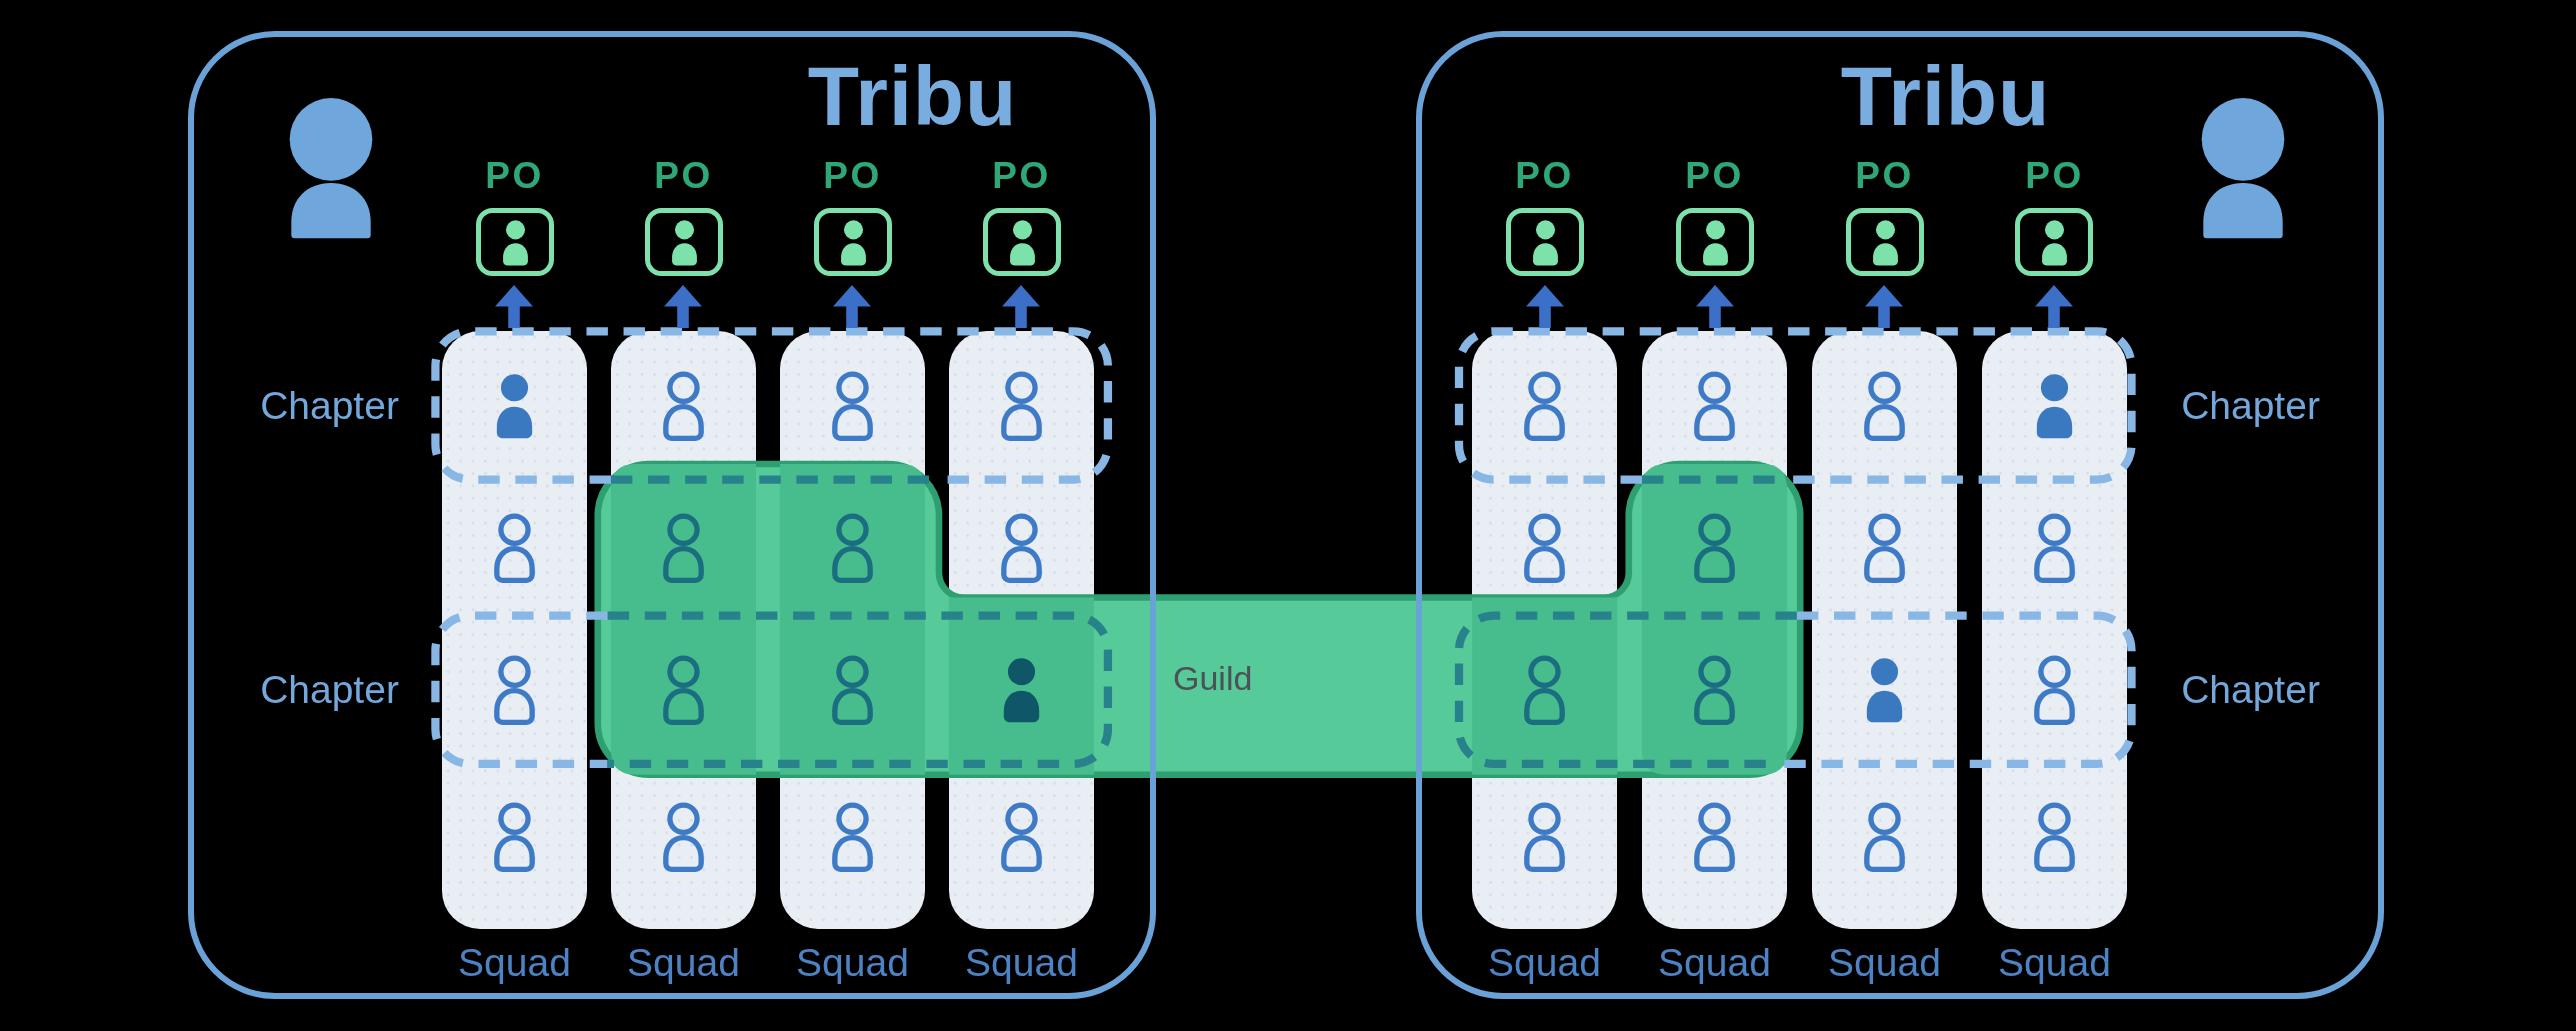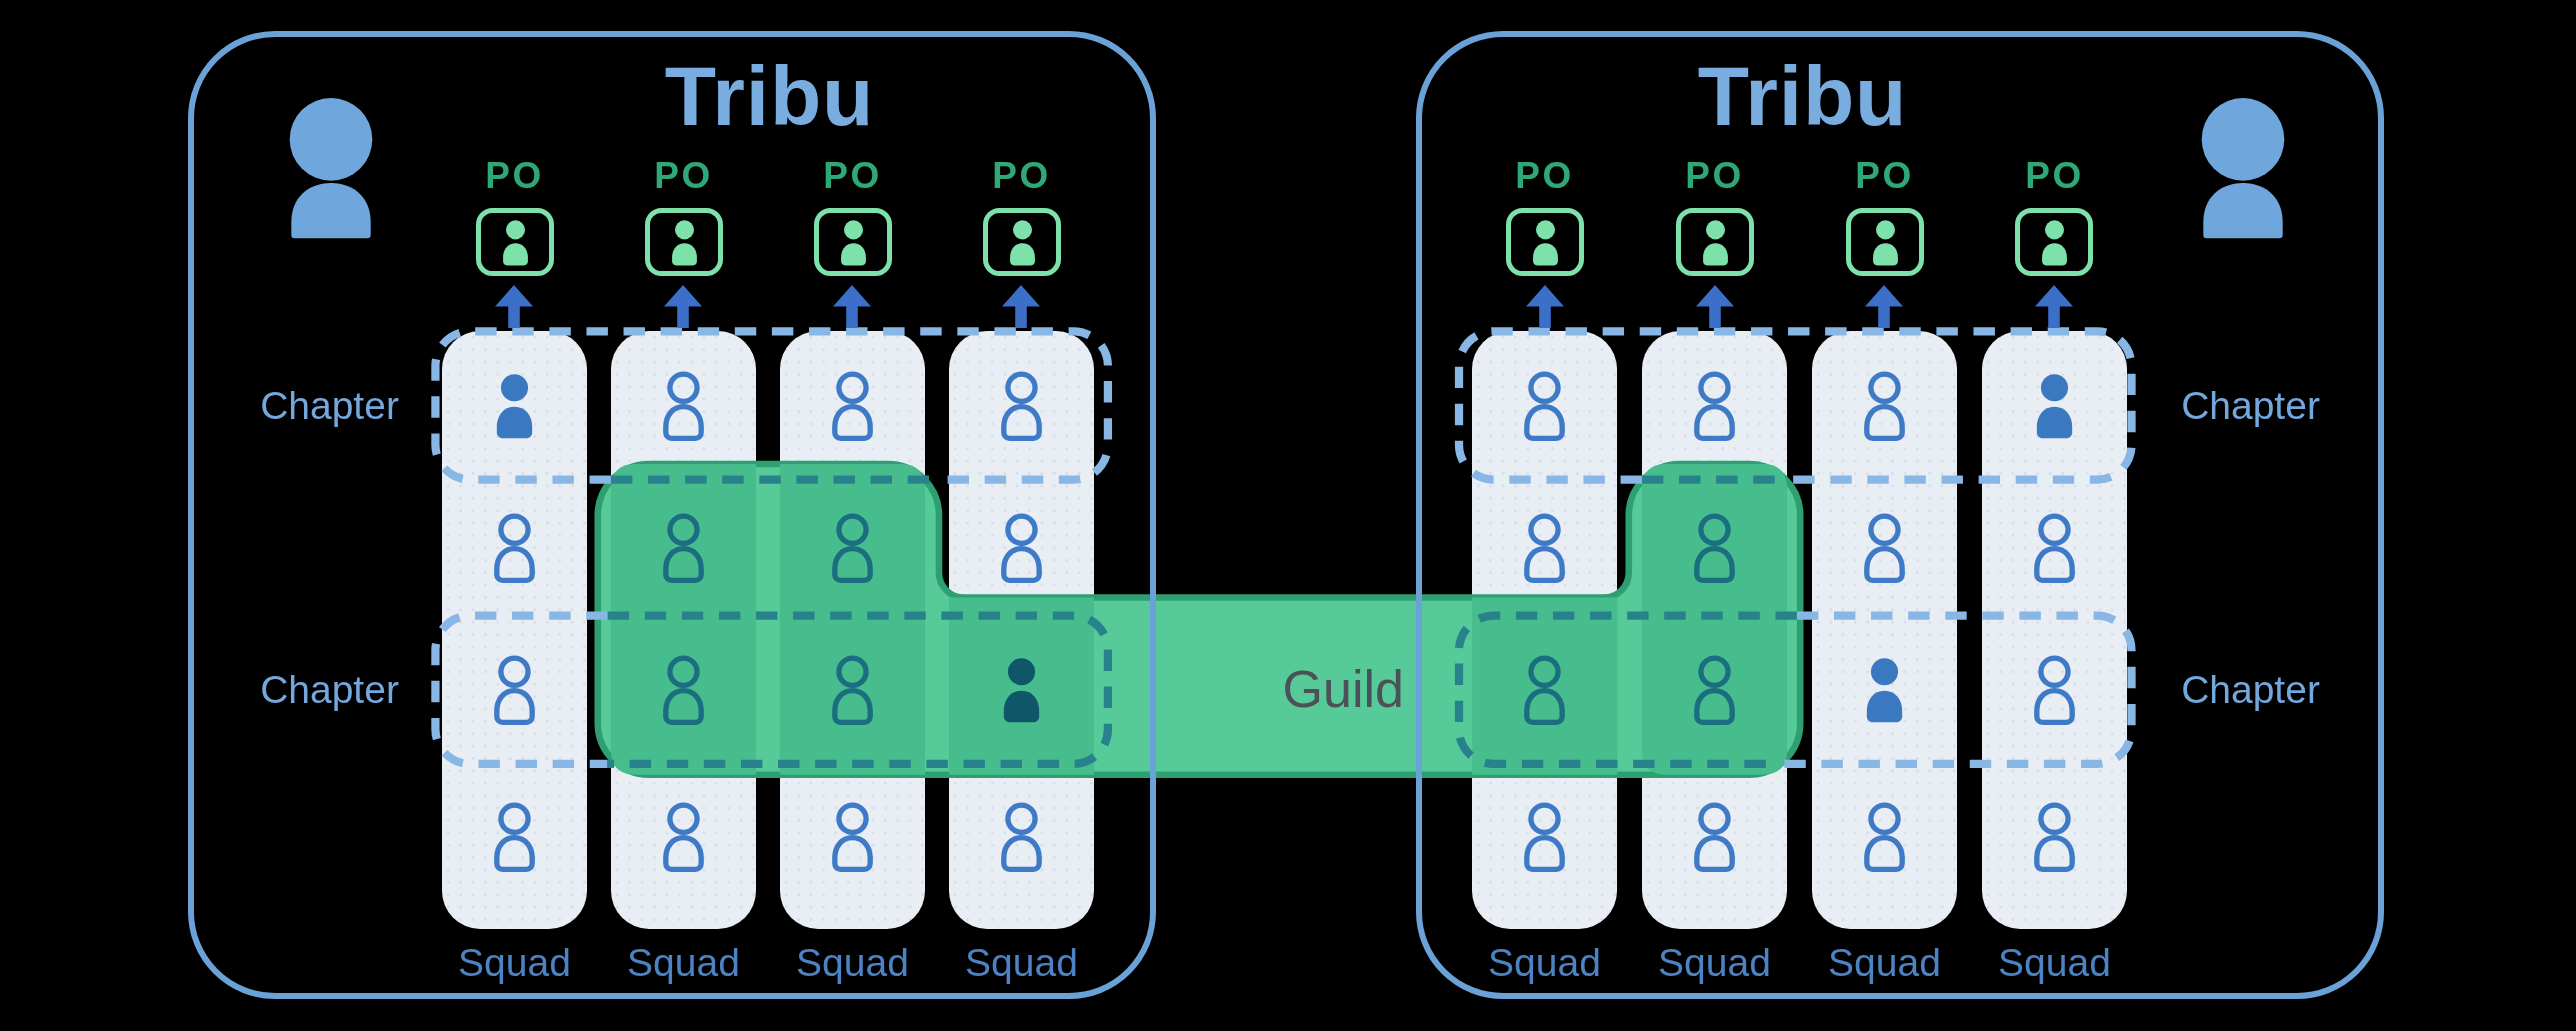--- a/index.html
+++ b/index.html
@@ -2,32 +2,32 @@
 <html style="font-size:13px"><head>
 <meta charset="utf-8">
 <style>
   html,body{margin:0;padding:0;background:#000;}
   body{width:2576px;height:1031px;position:relative;overflow:hidden;
        font-family:"Liberation Sans","DejaVu Sans",sans-serif;}
   .abs{position:absolute;}
 
   
   .tribe-border{border:6.6px solid #6AA2D8;border-radius:87px;background:transparent;z-index:40;}
-  .tribe-title{font-size:84px;font-weight:700;color:#79ACDF;text-align:center;z-index:50;letter-spacing:0.8px;}
+  .tribe-title{font-size:84px;font-weight:700;color:#79ACDF;text-align:right;z-index:50;letter-spacing:0.8px;}
 
   
   .squad-col{width:145px;height:598px;background:#E9EDF4;border-radius:38px;z-index:10;
     background-image:radial-gradient(rgba(160,175,200,.25) 1.3px, transparent 1.4px);
     background-size:12.4px 12.4px;}
 
   
   .chapter-label{width:247px;font-size:39px;color:#74A7DC;text-align:center;z-index:50;}
   .squad-label{width:165px;font-size:39px;font-weight:500;color:#4C83C5;text-align:center;z-index:50;}
   .po-label{width:99px;font-size:37px;font-weight:600;letter-spacing:2.5px;color:#2FA877;text-align:center;z-index:50;}
-  .guild-label{width:247px;font-size:52px;font-weight:500;color:#4B5156;text-align:right;z-index:35;}
+  .guild-label{width:247px;font-size:34px;font-weight:500;color:#4B5156;text-align:left;z-index:35;padding-left:16px;}
 
   
   .po-box{width:68px;height:58px;border:5px solid #7EE0AB;border-radius:16.5px;z-index:50;
           display:flex;align-items:center;justify-content:center;}
 
   
   .layer{left:0;top:0;width:2576px;height:1031px;z-index:20;}
   .layer.dashes{z-index:30;}
 
   .person{z-index:25;}

